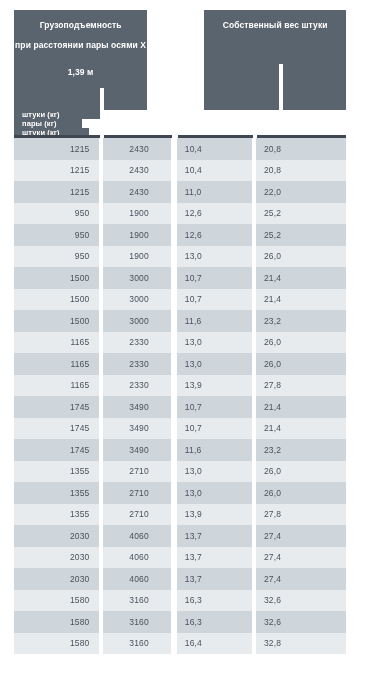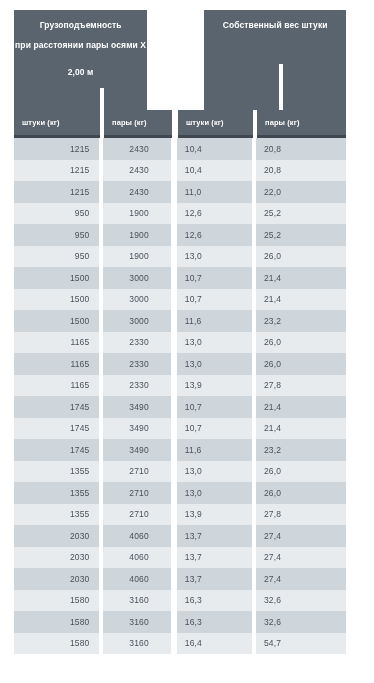--- a/index.html
+++ b/index.html
@@ -69,20 +69,21 @@
     background: #ffffff;
     bottom: 0;
   }
   .hdr-divider.left  { left: 86px;  height: 22px; }
   .hdr-divider.right { left: 75px;  height: 46px; }
 
   
   .subhead-row {
     display: flex;
     height: 25px;
+    flex-direction: column;
   }
   .sub-cell {
     background: #5a646e;
     color: #ffffff;
     font-size: 7.5px;
     font-weight: bold;
     display: flex;
     align-items: center;
     box-sizing: border-box;
     padding-left: 8px;
@@ -135,21 +136,21 @@
 
 <div id="page">
 
   <div class="table-wrap">
 
     <div class="header-band">
 
       <div class="group group-load">
         <div class="group-title t1">Грузоподъемность</div>
         <div class="group-title t2">при расстоянии пары осями X</div>
-        <div class="group-title t3">2,00 м</div>
+        <div class="group-title t3">1,39 м</div>
         <div class="hdr-divider left"></div>
       </div>
 
       <div class="group-gap"></div>
 
       <div class="group group-weight">
         <div class="group-title t1">Собственный вес штуки</div>
         <div class="hdr-divider right"></div>
       </div>
 
@@ -383,19 +384,19 @@
           <div class="cell cell-gapv d2"></div>
           <div class="cell c4">32,6</div>
         </div>
         <div class="data-row row-b">
           <div class="cell c1">1580</div>
           <div class="cell cell-gapv d1"></div>
           <div class="cell c2">3160</div>
           <div class="cell cell-gapv cg"></div>
           <div class="cell c3">16,4</div>
           <div class="cell cell-gapv d2"></div>
-          <div class="cell c4">54,7</div>
+          <div class="cell c4">32,8</div>
         </div>
       </div>
 
   </div>
 
 </div>
 
 </body></html>

